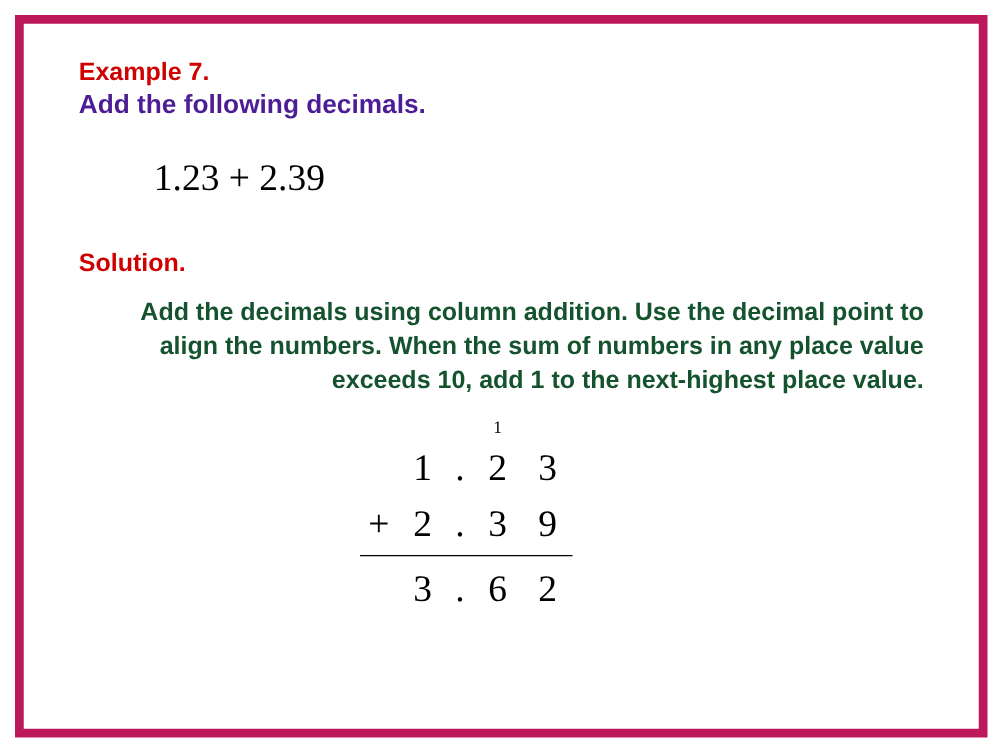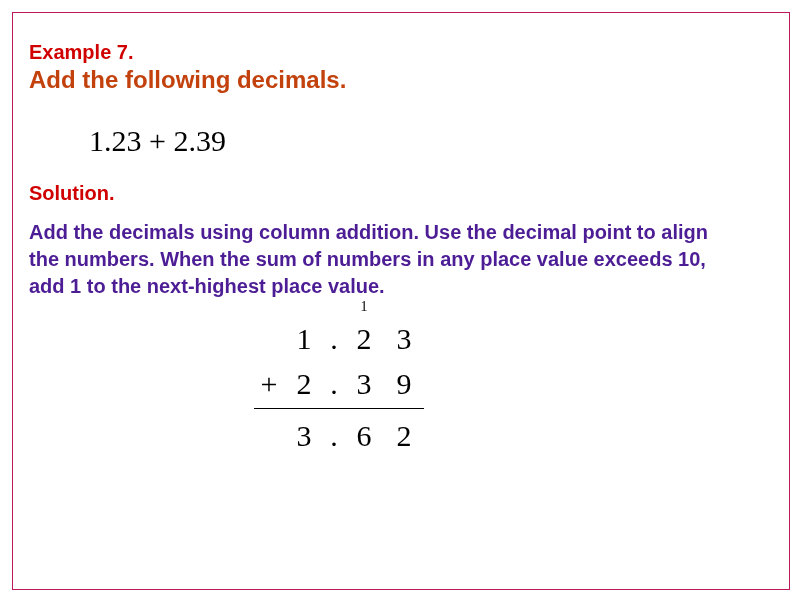--- a/index.html
+++ b/index.html
@@ -10,56 +10,58 @@
     body {
       width: 802px;
       height: 602px;
       background: #fff;
       padding: 12px;
       font-family: Arial, Helvetica, sans-serif;
     }
     .page-frame {
       width: 100%;
       height: 100%;
-      border: 1px solid #be185d;
-      padding: 28px 16px;
+      border: 7px solid #be185d;
+      padding: 28px 44px;
       position: relative;
     }
     .example-label {
       color: #d00000;
       font-weight: bold;
       font-size: 20px;
       margin-bottom: 2px;
     }
     .prompt-text {
-      color: #c2410c;
+      color: #4c1d95;
       font-weight: bold;
-      font-size: 24px;
+      font-size: 21px;
       margin-bottom: 30px;
     }
     .expression {
       font-family: "Times New Roman", Times, serif;
       font-size: 30px;
       color: #000;
       margin-left: 60px;
-      margin-bottom: 24px;
+      margin-bottom: 40px;
       font-weight: normal;
     }
     .solution-label {
       color: #d00000;
       font-weight: bold;
       font-size: 20px;
       margin-bottom: 14px;
     }
     .solution-text {
-      color: #4c1d95;
+      color: #14532d;
       font-weight: bold;
       font-size: 20px;
       line-height: 1.35;
+      margin-bottom: 18px;
       max-width: 680px;
+      text-align: right;
     }
     .column-addition {
       font-family: "Times New Roman", Times, serif;
       font-size: 30px;
       color: #000;
       margin-left: 225px;
       display: inline-block;
     }
     .carry-row {
       display: flex;

